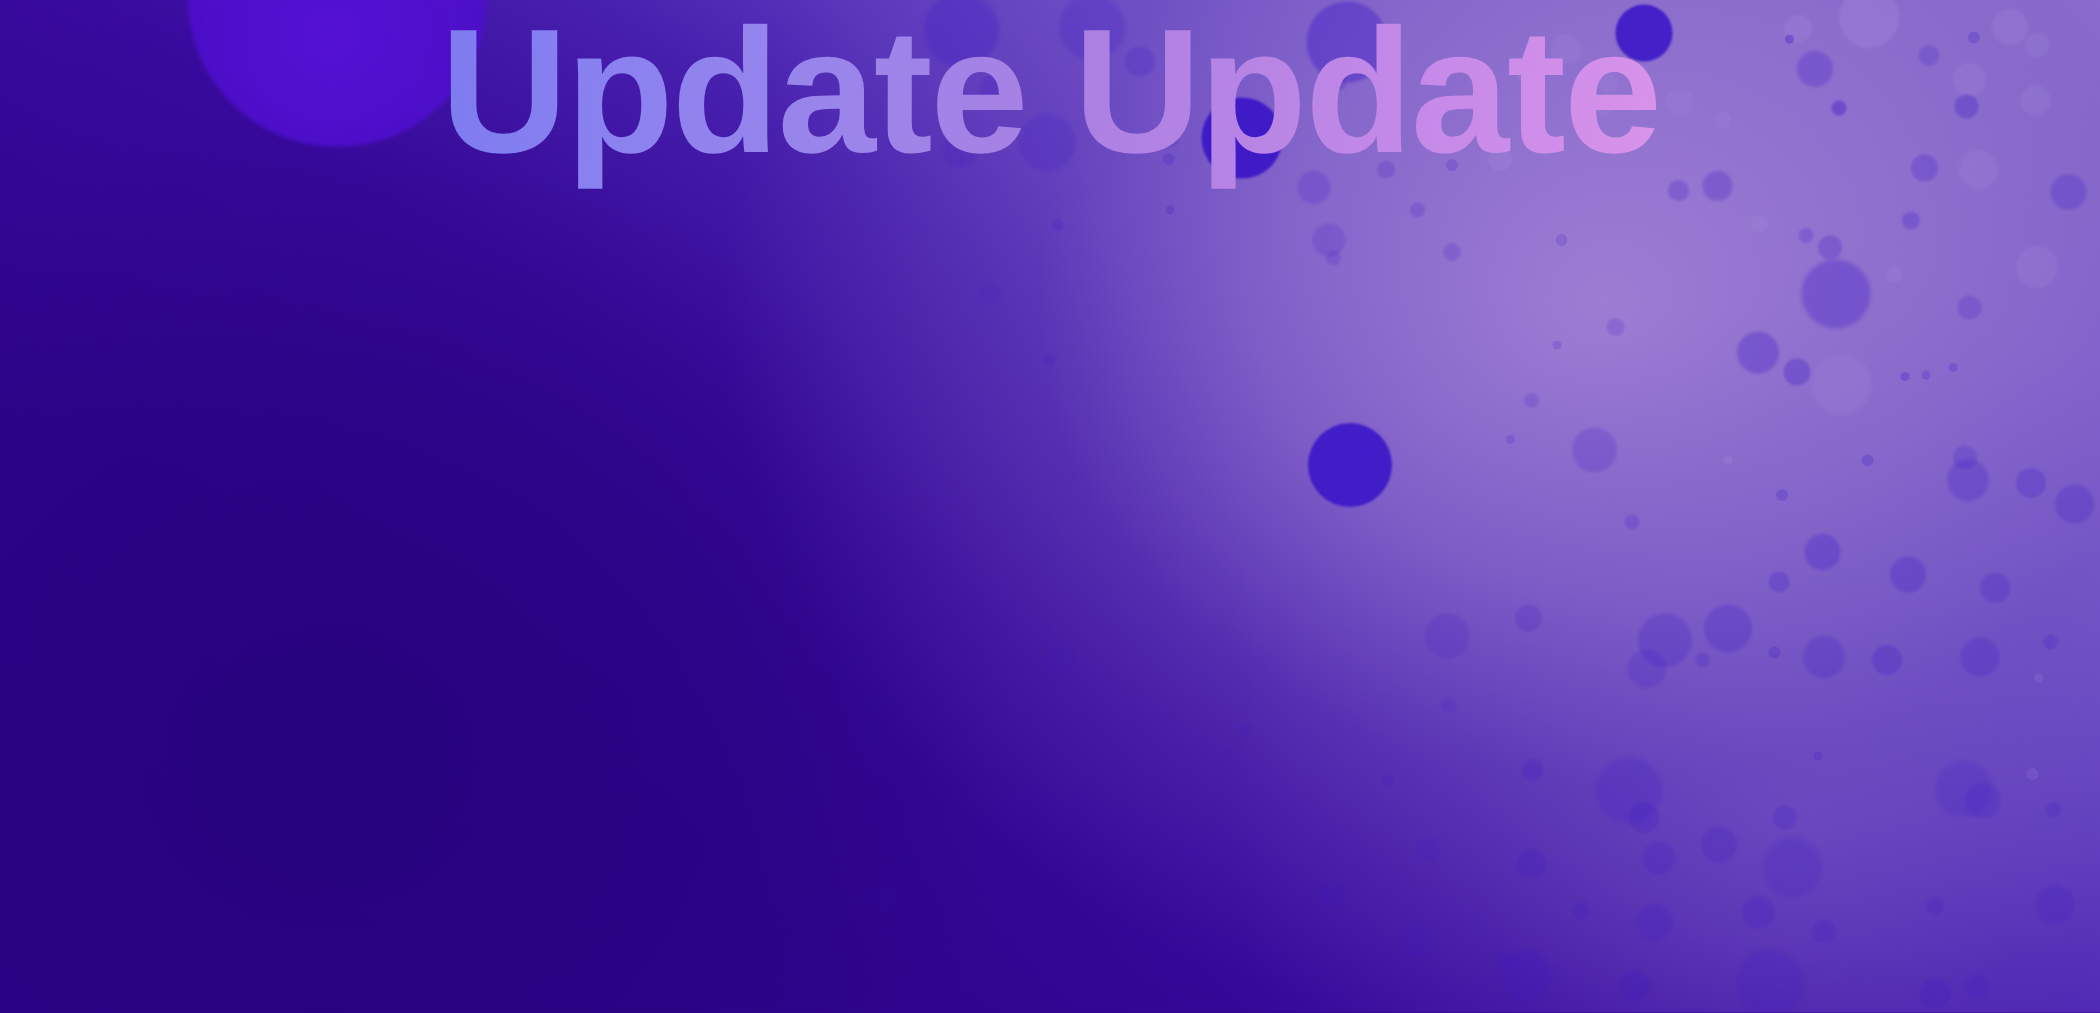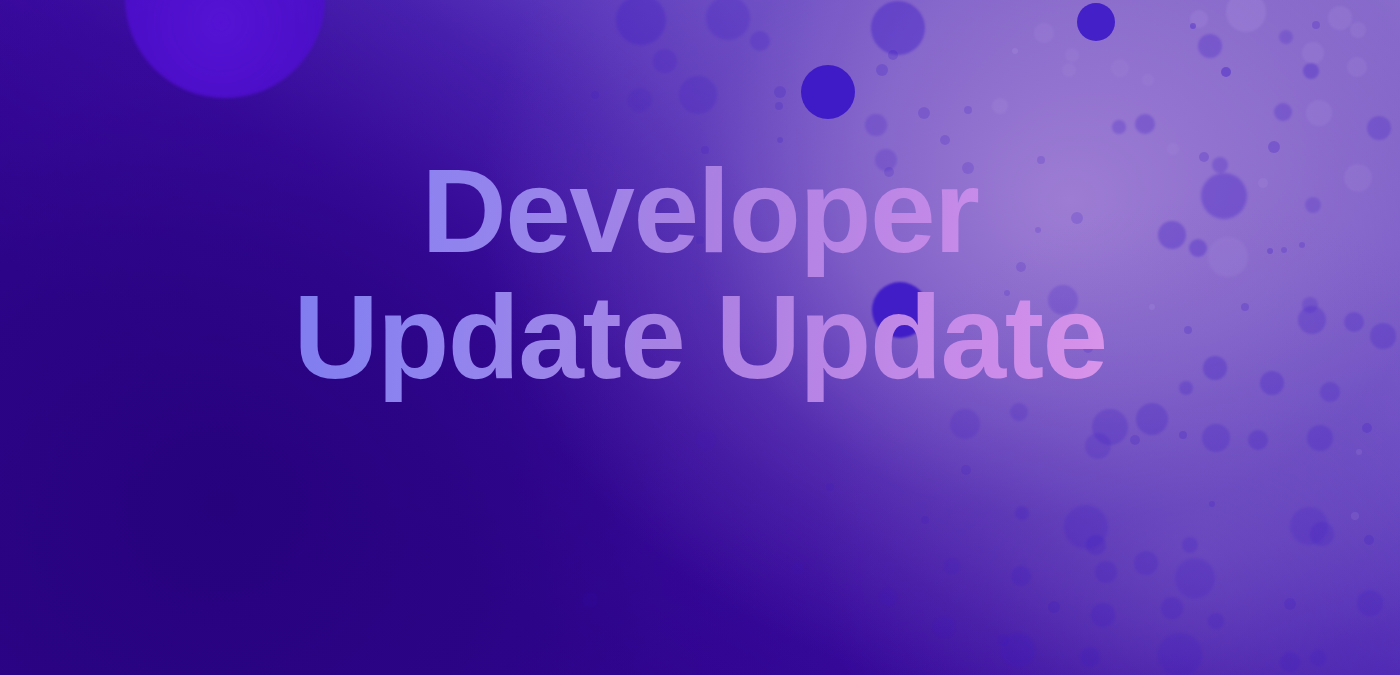--- a/index.html
+++ b/index.html
@@ -275,18 +275,17 @@
       <span style="left: 628px; top: 88px; width: 24px; height: 24px; background: rgb(60, 24, 200); opacity: 0.14; filter: blur(1px);"></span>
       <span style="left: 696px; top: 236px; width: 8px; height: 8px; background: rgb(60, 24, 200); opacity: 0.14; filter: blur(0.4px);"></span>
       <span style="left: 653px; top: 189px; width: 14px; height: 14px; background: rgb(60, 24, 200); opacity: 0.12; filter: blur(0.8px);"></span>
       <span style="left: 696px; top: 430px; width: 20px; height: 20px; background: rgb(60, 24, 200); opacity: 0.1; filter: blur(1px);"></span>
       <span style="left: 792px; top: 562px; width: 12px; height: 12px; background: rgb(60, 24, 200); opacity: 0.1; filter: blur(0.6px);"></span>
       <span style="left: 582px; top: 592px; width: 16px; height: 16px; background: rgb(60, 24, 200); opacity: 0.08; filter: blur(0.8px);"></span>
     </div>
 
   <div class="content">
     <h1 class="headline">
-        <span class="line line-1">Developer</span>
         <span class="line line-2">Update Update</span>
       </h1>
   </div>
 
 </div>
 
 </body></html>

